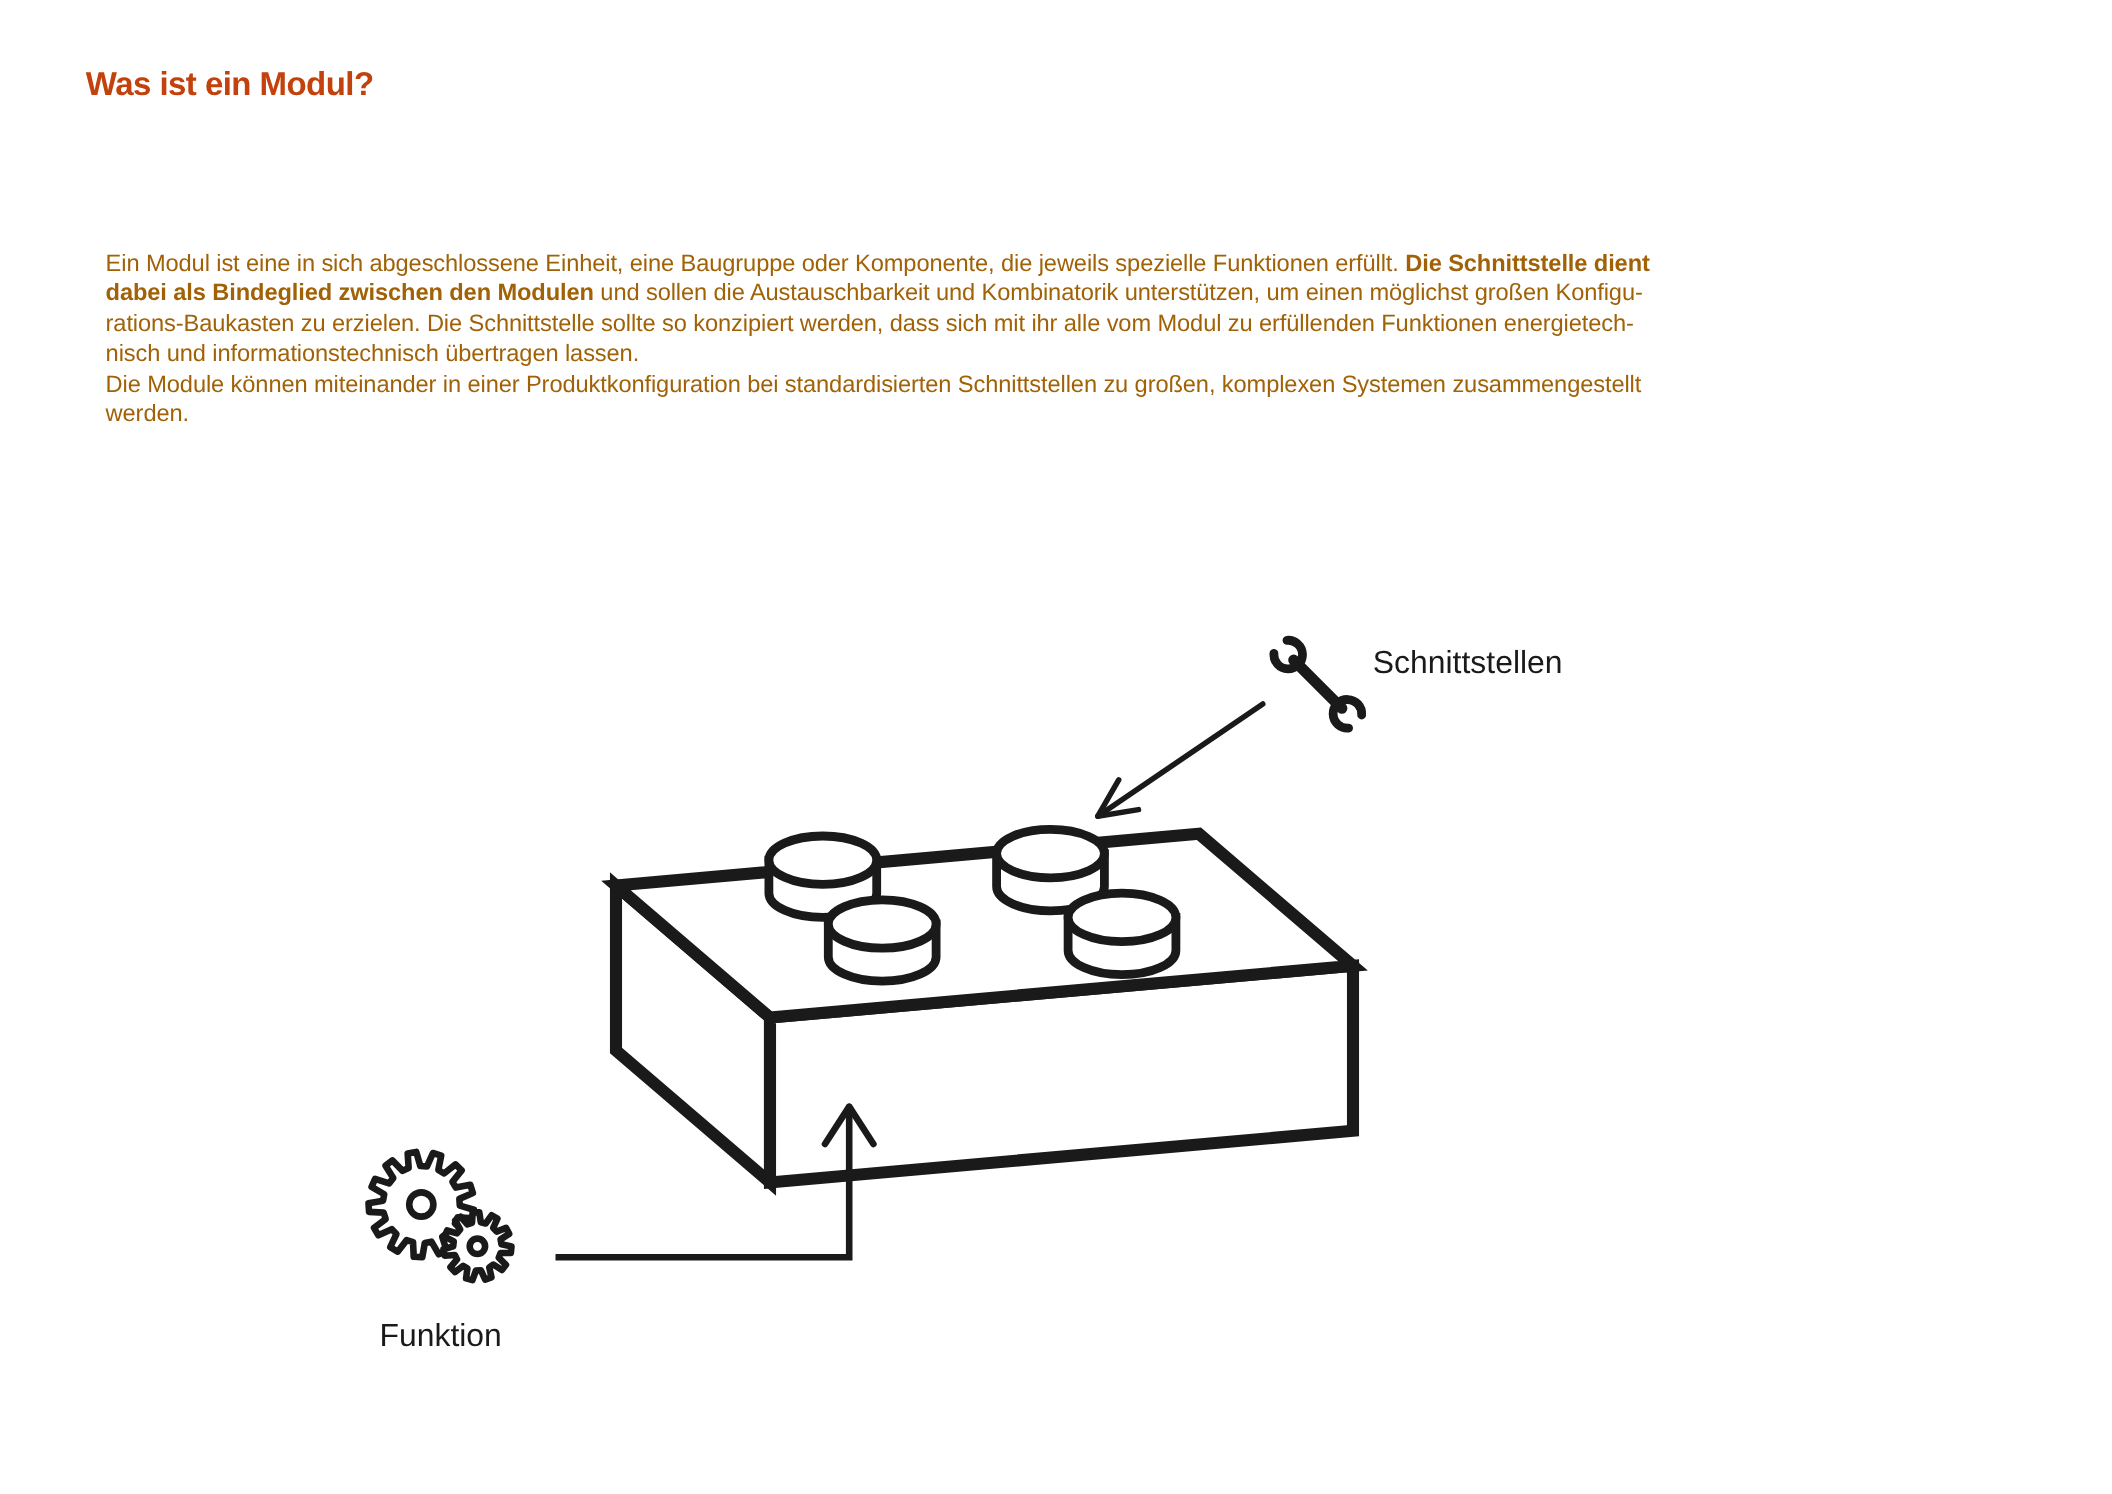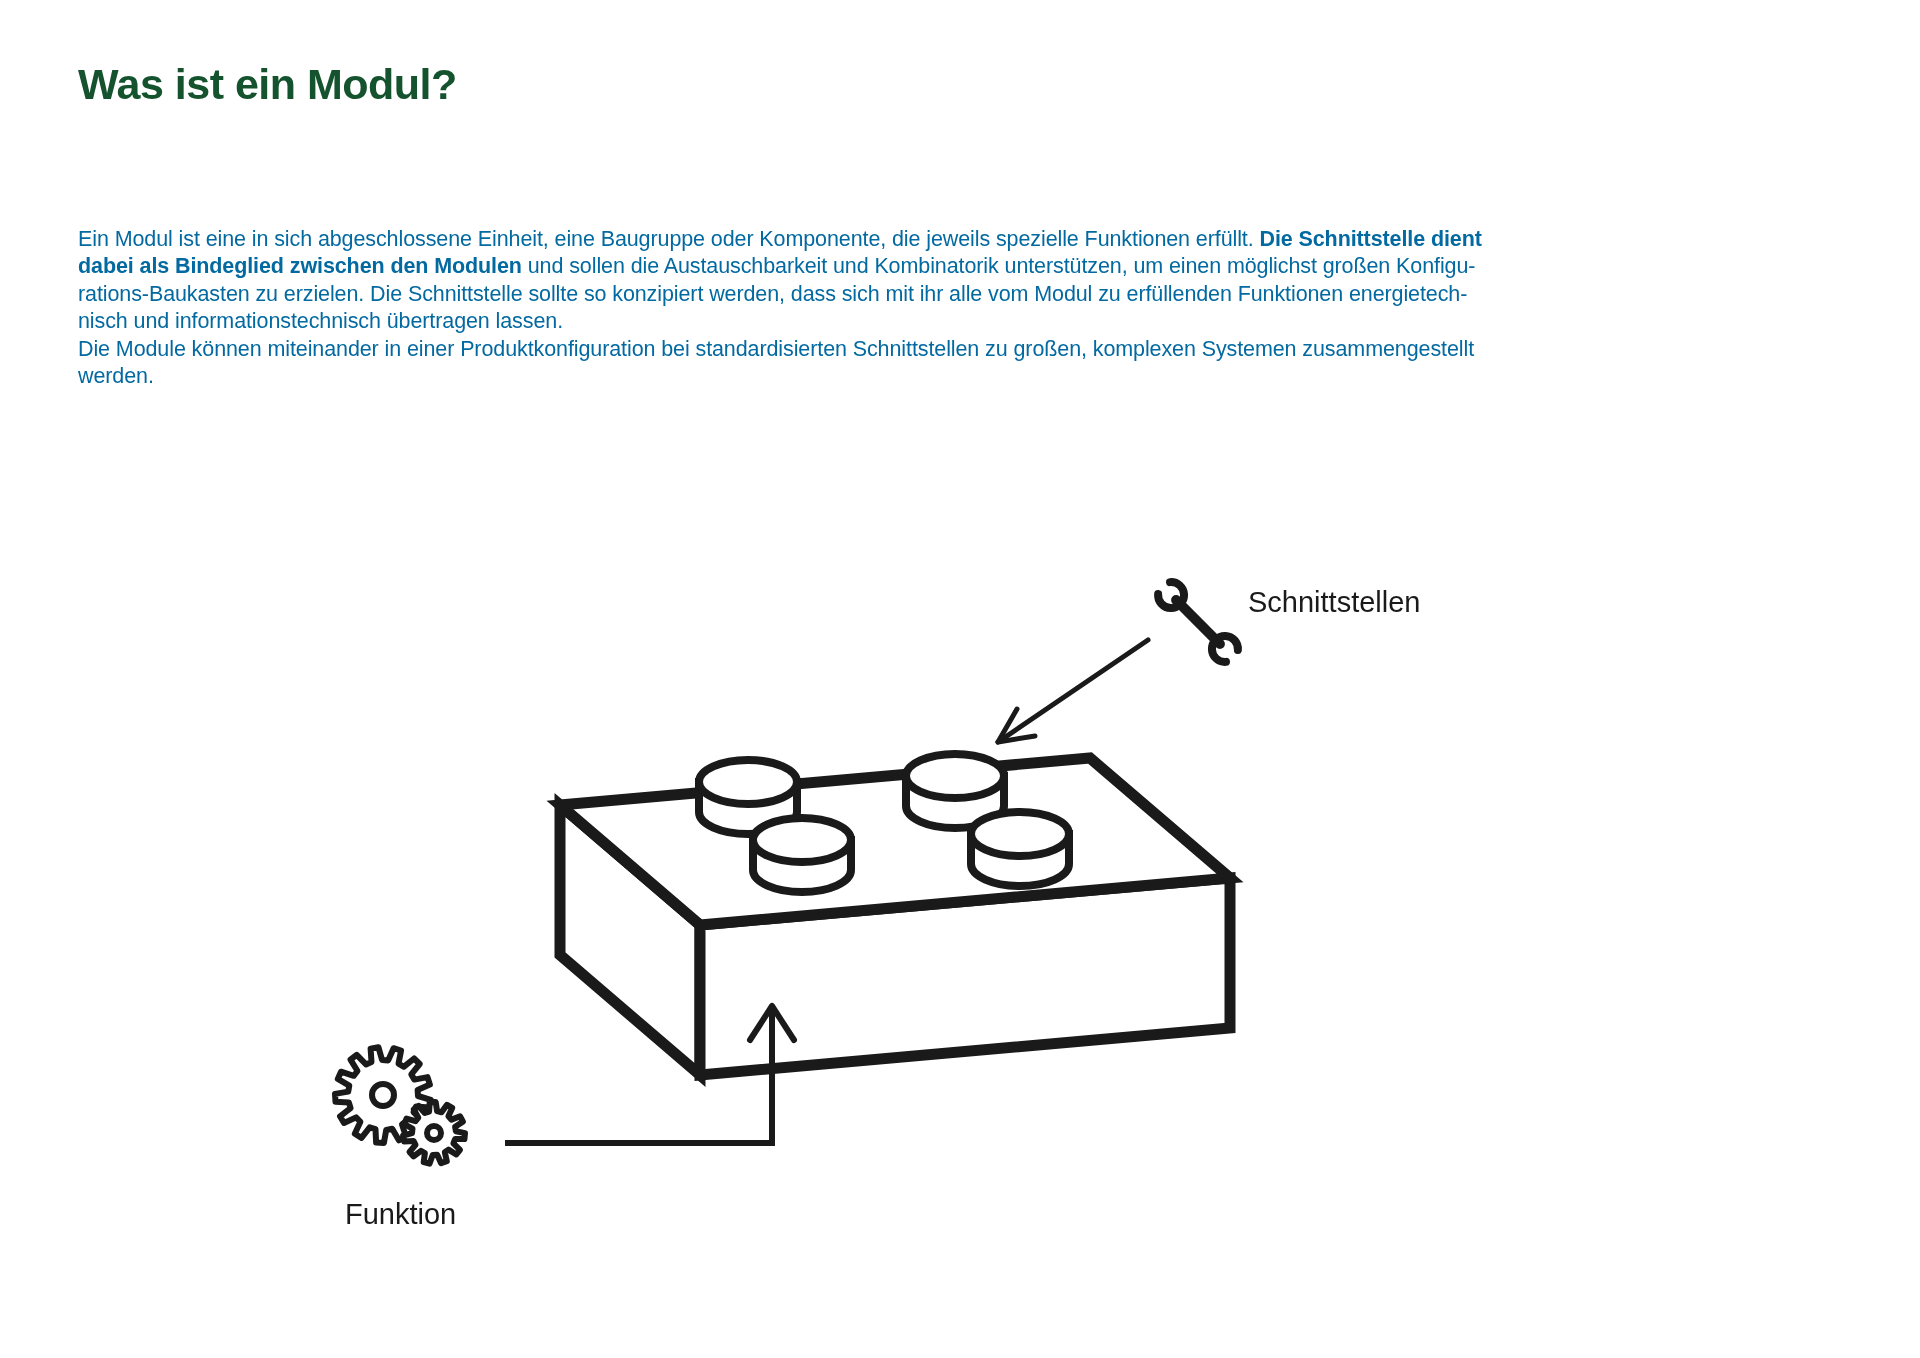--- a/index.html
+++ b/index.html
@@ -2,25 +2,25 @@
 <html><head>
 <meta charset="utf-8">
 <style>
   html,body{margin:0;padding:0;background:#ffffff;}
   .page{
     position:relative;width:1920px;height:1358px;background:#ffffff;
     font-family:"Liberation Sans",sans-serif;color:#1c1c1c;overflow:hidden;
   }
   .title{
     position:absolute;left:78px;top:60px;margin:0;
-    font-size:43px;font-weight:700;letter-spacing:-0.5px;color:#14532d;
+    font-size:30px;font-weight:700;letter-spacing:-0.5px;color:#c2410c;
   }
   .body-text{
-    position:absolute;left:78px;top:226px;right:40px;
-    font-size:21.5px;line-height:27.4px;white-space:nowrap;color:#0369a1;
+    position:absolute;left:96px;top:226px;right:40px;
+    font-size:21.5px;line-height:27.4px;white-space:nowrap;color:#a16207;
     letter-spacing:-0.1px;
   }
   .body-text .b{font-weight:700;}
   .diagram-svg{position:absolute;left:0;top:0;width:1920px;height:1358px;}
   .diagram-svg text{font-family:"Liberation Sans",sans-serif;fill:#1a1a1a;font-size:29px;}
   .ink-stroke{stroke:#1a1a1a;fill:none;}
 </style>
 </head>
 <body>
 

